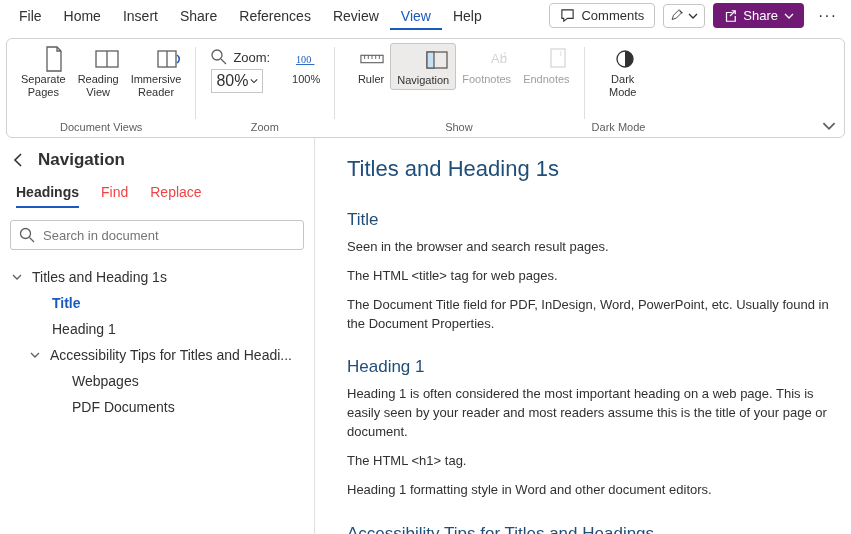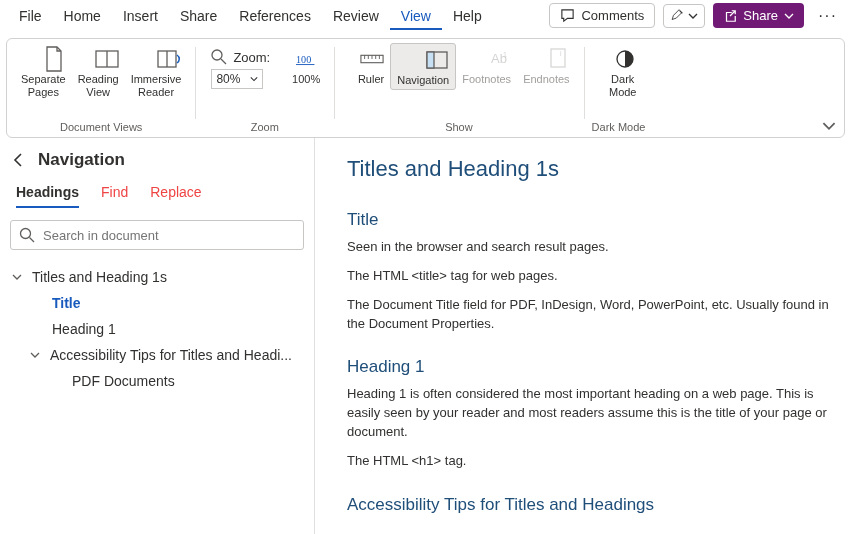--- a/index.html
+++ b/index.html
@@ -21,21 +21,21 @@
 .rgroup + .rgroup::before { content: ""; position: absolute; left: 0; top: 8px; bottom: 18px; width: 1px; background: #e1dfdd; }
 .rgroup-row { display: flex; align-items: flex-start; gap: 0; }
 .rbtn { display: flex; flex-direction: column; align-items: flex-end; justify-content: flex-start; padding: 4px 6px 2px 6px; cursor: pointer; border-radius: 3px; min-width: 48px; }
 .rbtn.active { background: #edebe9; border: 1px solid #c8c6c4; }
 .rbtn .icon { width: 24px; height: 24px; display: flex; align-items: center; justify-content: center; margin-bottom: 2px; }
 .rbtn .lbl { font-size: 11px; text-align: center; line-height: 1.15; color: #323130; }
 .rbtn.disabled .lbl { color: #a19f9d; }
 .rgroup-label { font-size: 11px; color: #605e5c; margin-top: auto; padding-bottom: 2px; }
 .zoom-col { display: flex; flex-direction: column; align-items: flex-start; gap: 4px; padding: 6px 8px 0 8px; }
 .zoom-row { display: flex; align-items: center; gap: 6px; font-size: 13px; }
-.zoom-select { border: 1px solid #c8c6c4; padding: 2px 4px; font-size: 12px; width: 52px; display: flex; justify-content: space-between; align-items: center; cursor: pointer; }
+.zoom-select { border: 1px solid #c8c6c4; padding: 2px 4px; font-size: 16px; width: 52px; display: flex; justify-content: space-between; align-items: center; cursor: pointer; }
 .ribbon-chevron { position: absolute; right: 8px; bottom: 4px; cursor: pointer; color: #605e5c; }
 
 
 .main { display: flex; height: calc(534px - 32px - 106px); }
 .sidebar { width: 315px; border-right: 1px solid #e1dfdd; padding: 12px 10px; display: flex; flex-direction: column; }
 .sb-header { display: flex; align-items: center; gap: 10px; margin-bottom: 14px; }
 .sb-back { cursor: pointer; }
 .sb-title { font-size: 17px; font-weight: 600; }
 .sb-tabs { display: flex; gap: 22px; padding-left: 6px; margin-bottom: 12px; }
 .sb-tab { font-size: 14px; padding-bottom: 6px; cursor: pointer; color: #ef4444; }
@@ -290,35 +290,39 @@
       </div>
       <div class="tree-row ind1">
         <span class="chev">
             <svg width="10" height="10" viewBox="0 0 10 10">
               <path d="M1 3l4 4 4-4" fill="none" stroke="#605e5c" stroke-width="1.3"></path>
             </svg>
           </span>
         <span class="txt">Accessibility Tips for Titles and Headi...</span>
       </div>
       <div class="tree-row ind3">
+        <span class="txt">Webpages</span>
+      </div>
+      <div class="tree-row ind3">
         <span class="txt">PDF Documents</span>
       </div>
     </div>
   </div>
 
   <div class="doc">
     <h1>Titles and Heading 1s</h1>
     <div class="sec">
       <h2>Title</h2>
       <p>Seen in the browser and search result pages.</p>
       <p>The HTML &lt;title&gt; tag for web pages.</p>
       <p>The Document Title field for PDF, InDesign, Word, PowerPoint, etc.  Usually found in the Document Properties.</p>
     </div>
     <div class="sec">
       <h2>Heading 1</h2>
       <p>Heading 1 is often considered the most important heading on a web page. This is easily seen by your reader and most readers assume this is the title of your page or document.</p>
       <p>The HTML &lt;h1&gt; tag.</p>
+      <p>Heading 1 formatting style in Word and other document editors.</p>
     </div>
     <div class="sec">
       <h2>Accessibility Tips for Titles and Headings</h2>
     </div>
   </div>
 </div>
 
 </body></html>

